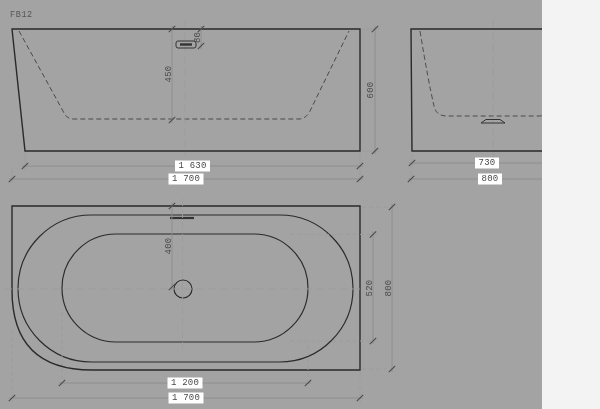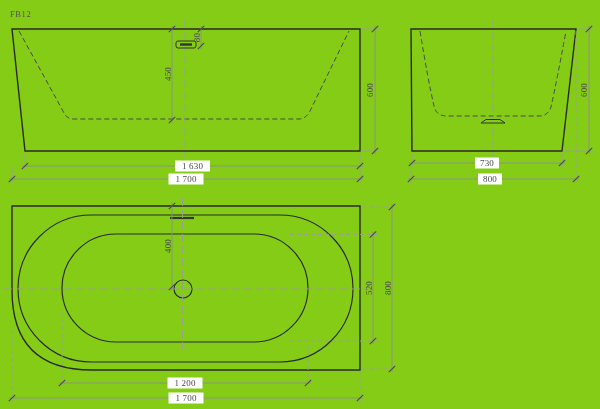--- a/index.html
+++ b/index.html
@@ -1,18 +1,18 @@
 <!DOCTYPE html>
 <html><head>
 <meta charset="utf-8">
 <style>
   html,body{margin:0;padding:0;background:#f3f3f3;}
   .sheet{
-    width:600px;height:409px;background:#84cc16;position:relative;
-    font-family:Liberation Serif, serif;overflow:hidden;
+    width:542px;height:409px;background:#a3a3a3;position:relative;
+    font-family:Liberation Mono, monospace;overflow:hidden;
   }
   svg{display:block}
   .ol   {fill:none;stroke:#2a2a2a;stroke-width:1.4;stroke-linejoin:miter;}
   .th   {fill:none;stroke:#2a2a2a;stroke-width:1.15;}
   .bowl {fill:none;stroke:#4a4a4a;stroke-width:1;stroke-dasharray:5 3;}
   .cl   {fill:none;stroke:#9c9c9c;stroke-width:0.9;stroke-dasharray:8 4;}
   .ext  {fill:none;stroke:#9c9c9c;stroke-width:0.9;}
   .extd {fill:none;stroke:#9c9c9c;stroke-width:0.9;stroke-dasharray:4 3;}
   .dim  {fill:none;stroke:#8c8c8c;stroke-width:0.9;}
   .part {fill:none;stroke:#333;stroke-width:1;}

